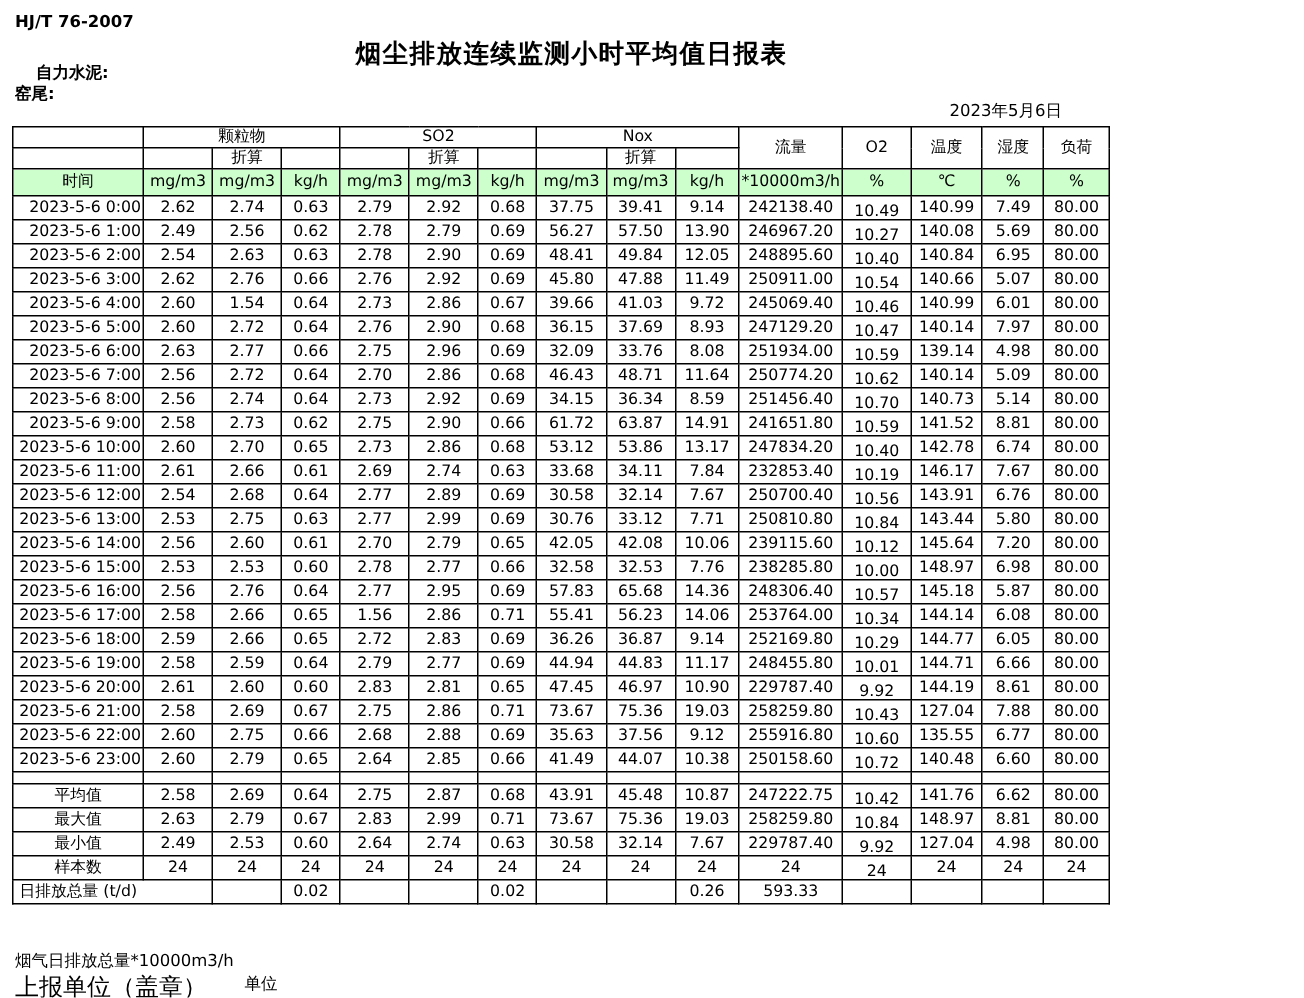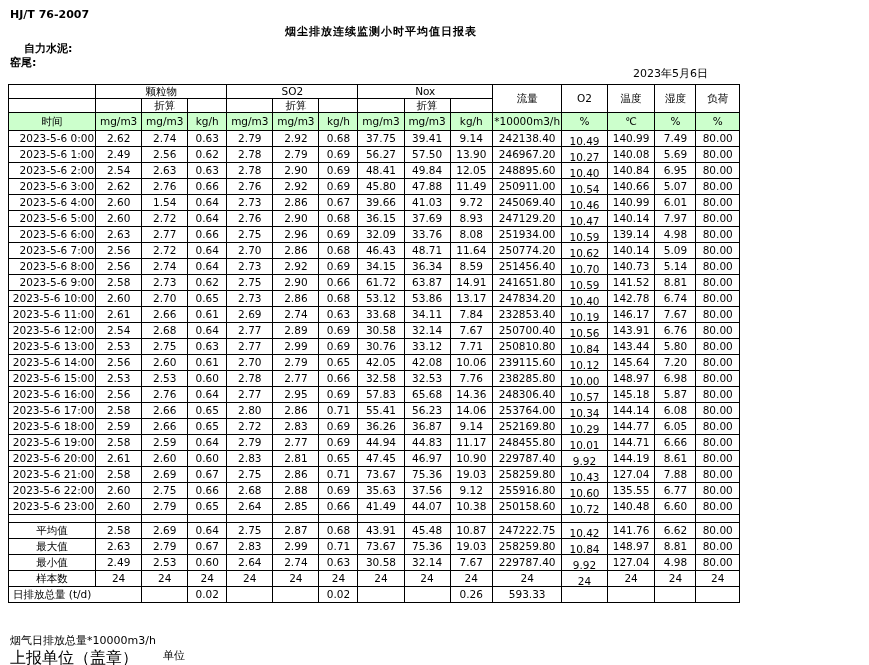--- a/index.html
+++ b/index.html
@@ -2,21 +2,21 @@
 <html style="--green: #ccffcc;"><head>
 <meta charset="utf-8">
 <style>
   :root { --green: #ccffcc; }
   * { box-sizing: border-box; }
   html,body { margin:0; padding:0; background:#fff; }
   body { width:869px; height:665px; font-family:"DejaVu Sans", sans-serif; color:#000; position:relative; overflow:hidden; }
   .page { position:relative; width:740px; height:665px; }
 
   .std      { position:absolute; left:10px;  top:8px;  font-size:11px; font-weight:bold; }
-  .title    { position:absolute; left:0;     top:24px; width:762px; text-align:center; font-size:11px; font-weight:bold; letter-spacing:1px; }
+  .title    { position:absolute; left:0;     top:24px; width:762px; text-align:center; font-size:17px; font-weight:bold; letter-spacing:1px; }
   .company  { position:absolute; left:24px;  top:41px; font-size:11px; font-weight:bold; }
   .station  { position:absolute; left:10px;  top:55px; font-size:11px; font-weight:bold; }
   .date     { position:absolute; right:32px; top:66px; font-size:11px; }
 
   table { position:absolute; left:8px; top:84px; border-collapse:collapse; table-layout:fixed; font-size:10.5px; }
   td { border:1px solid #000; text-align:center; padding:0 1px; height:15px; line-height:15px; white-space:nowrap; overflow:hidden; }
   thead td.grp   { height:13px; line-height:13px; }
   thead td.sub   { height:13px; line-height:13px; }
   thead td.unit  { background:var(--green); height:17px; line-height:17px; }
   tbody td.time  { text-align:right; }
@@ -389,21 +389,21 @@
           <td class="o2cell"><span>10.57</span></td>
           <td>145.18</td>
           <td>5.87</td>
           <td>80.00</td>
         </tr>
         <tr>
           <td class="time">2023-5-6 17:00</td>
           <td>2.58</td>
           <td>2.66</td>
           <td>0.65</td>
-          <td>2.80</td>
+          <td>1.56</td>
           <td>2.86</td>
           <td>0.71</td>
           <td>55.41</td>
           <td>56.23</td>
           <td>14.06</td>
           <td>253764.00</td>
           <td class="o2cell"><span>10.34</span></td>
           <td>144.14</td>
           <td>6.08</td>
           <td>80.00</td>

